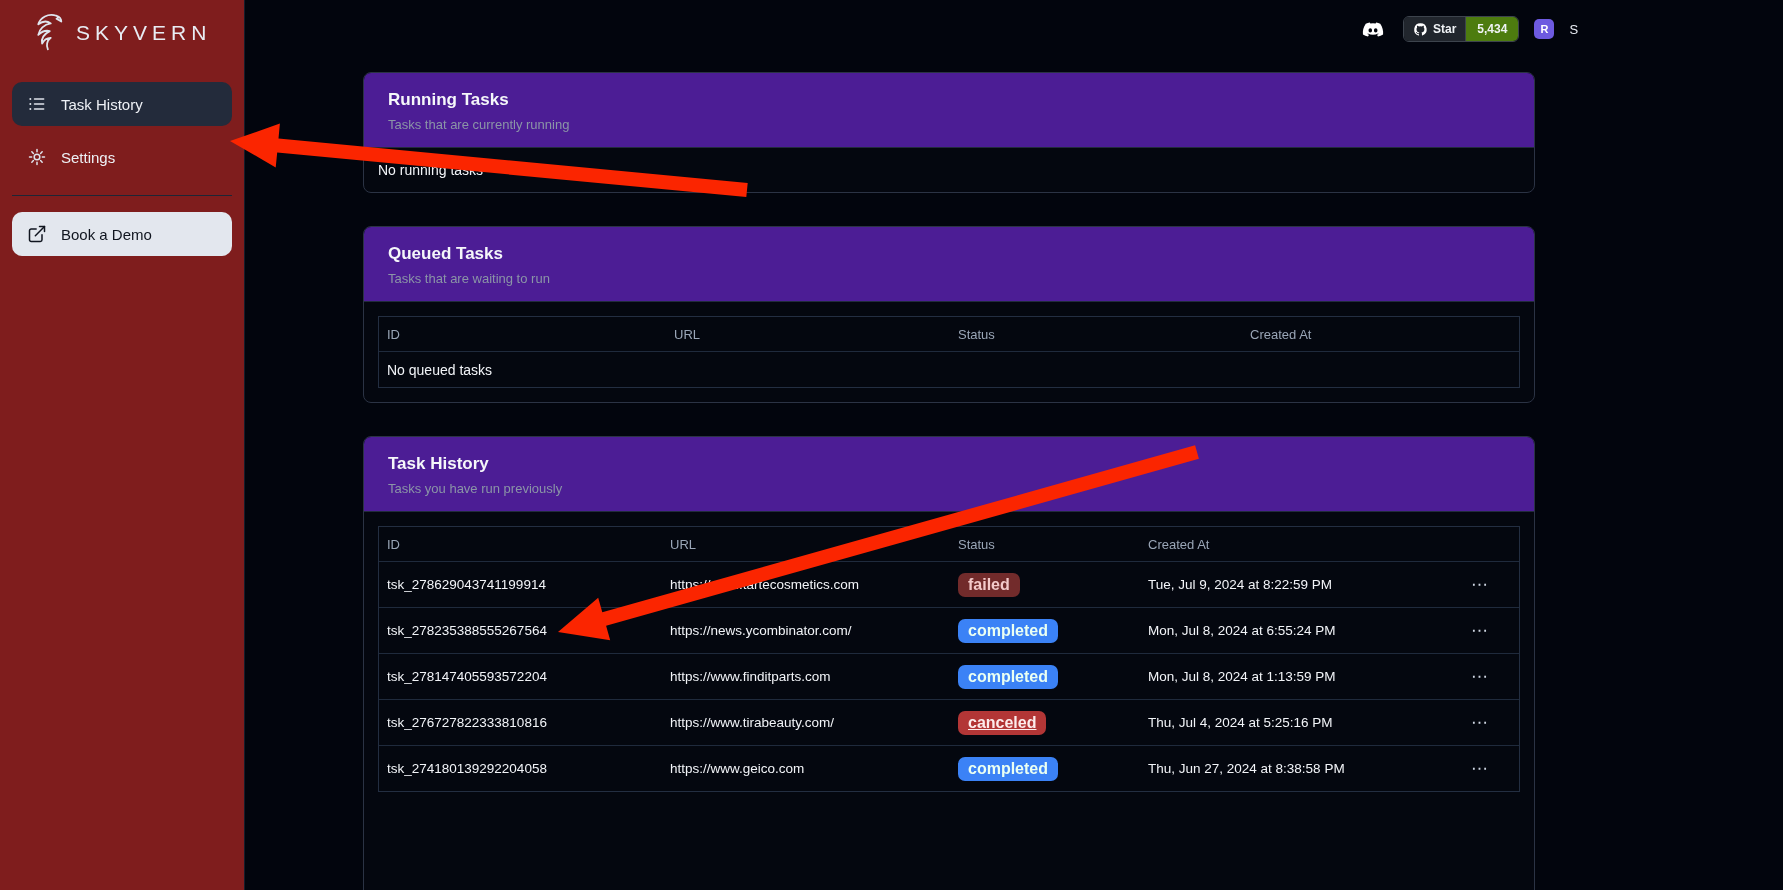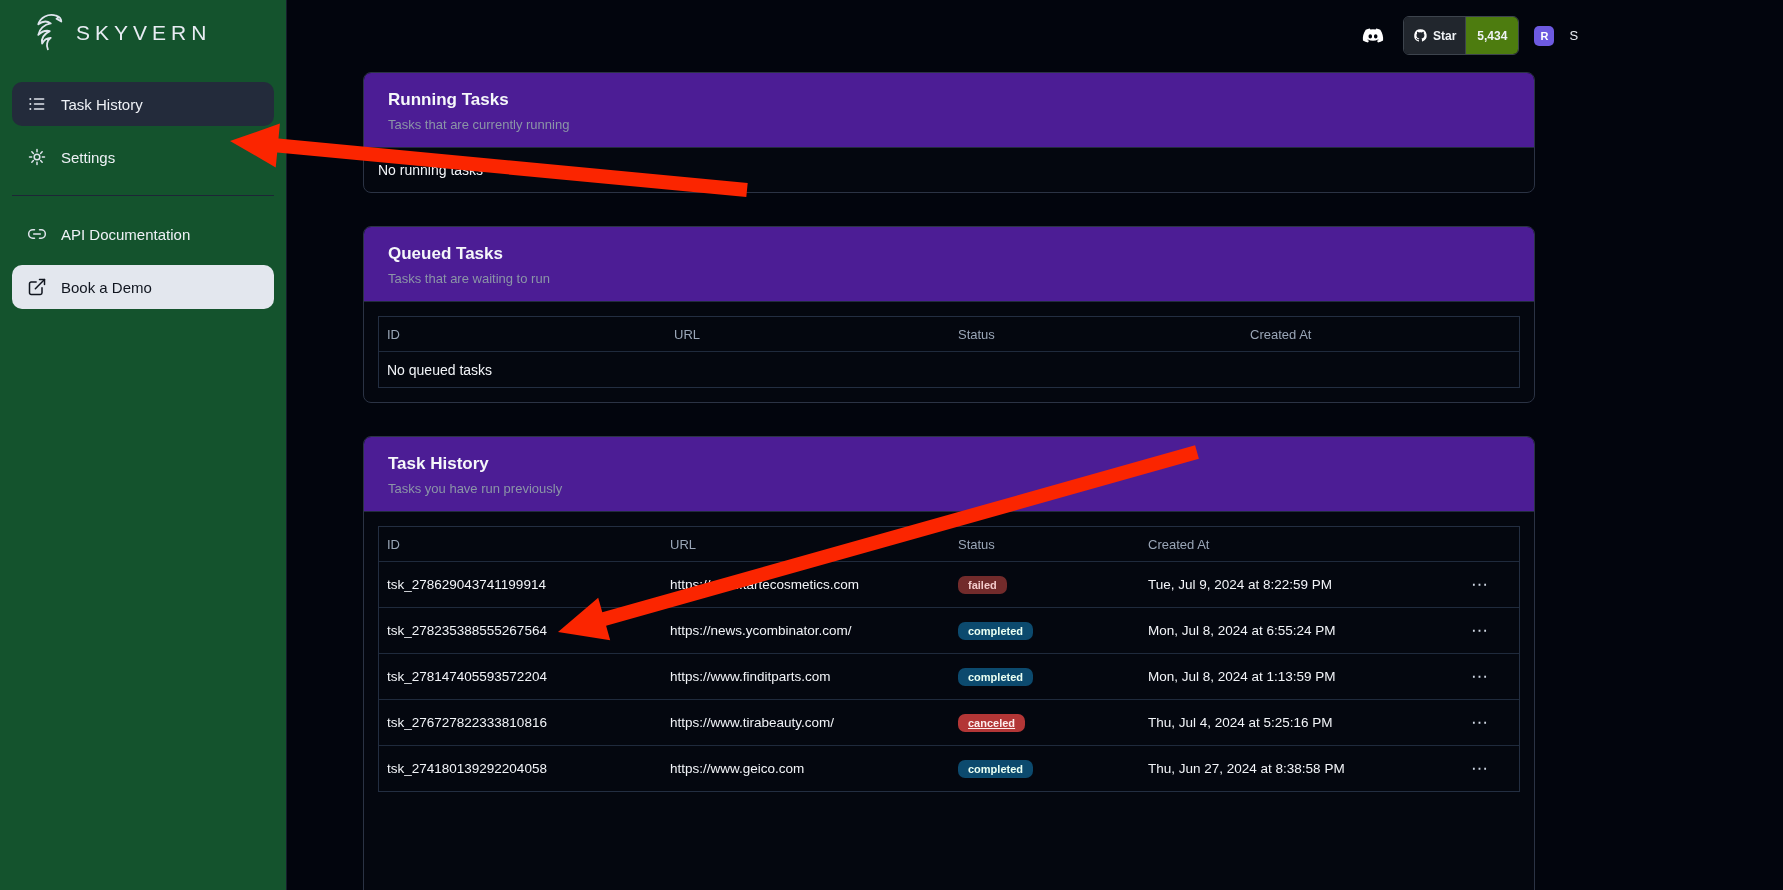--- a/index.html
+++ b/index.html
@@ -6,22 +6,22 @@
   html, body { width: 1783px; height: 890px; overflow: hidden; }
   body {
     background: #02050d;
     font-family: "Liberation Sans", "DejaVu Sans", sans-serif;
     color: #eef1f6;
     position: relative;
   }
 
   
   .sidebar {
-    position: absolute; left: 0; top: 0; bottom: 0; width: 287px;
-    background: #14532d; border-right: 1px solid #161d2b;
+    position: absolute; left: 0; top: 0; bottom: 0; width: 245px;
+    background: #7f1d1d; border-right: 1px solid #161d2b;
   }
   .logo { display: flex; align-items: center; gap: 8px; padding: 10px 16px 18px 22px; cursor: pointer; }
   .logo svg { width: 46px; height: 46px; }
   .brand-name { font-size: 21px; letter-spacing: 5px; color: #e8ecf3; font-weight: 400; }
   .nav { padding: 8px 0 0 0; }
   .nav-item {
     display: flex; align-items: center; gap: 14px;
     height: 44px; margin: 0 12px 9px 12px; padding: 0 15px;
     border-radius: 10px; cursor: pointer; color: #eef1f6; font-size: 15px;
   }
@@ -29,21 +29,21 @@
   .nav-item svg { width: 20px; height: 20px; stroke: #dfe4ec; fill: none; stroke-width: 1.8; stroke-linecap: round; stroke-linejoin: round; flex: 0 0 auto; }
   .nav-divider { border: none; border-top: 1px solid #1d2636; margin: 16px 12px; }
   .nav-item.demo { background: #e3e7ee; color: #10151f; }
   .nav-item.demo svg { stroke: #10151f; }
 
   
   .topbar { position: absolute; top: 16px; left: 1360px; display: flex; align-items: center; gap: 15px; z-index: 5; }
   .discord-btn { background: none; border: none; cursor: pointer; width: 28px; height: 24px; display: flex; align-items: center; }
   .discord-btn svg { width: 26px; height: 21px; }
   .gh-widget {
-    display: flex; align-items: stretch; height: 39px; border: 1px solid #3d444d;
+    display: flex; align-items: stretch; height: 26px; border: 1px solid #3d444d;
     border-radius: 6px; overflow: hidden; cursor: pointer; font-size: 12px; font-weight: 700;
   }
   .gh-left { display: flex; align-items: center; gap: 5px; background: #21262d; color: #f0f3f6; padding: 0 9px; }
   .gh-left svg { width: 15px; height: 15px; }
   .gh-count { display: flex; align-items: center; background: #4d7c0f; color: #f0f3f6; padding: 0 11px; border-left: 1px solid #3d444d; }
   .avatar {
     width: 20px; height: 20px; border-radius: 5px; background: #6d5ae0; color: #fff;
     font-size: 11px; font-weight: 700; display: flex; align-items: center; justify-content: center; cursor: pointer;
   }
   .user-label { font-size: 13px; color: #e8ecf3; }
@@ -66,22 +66,22 @@
     display: grid; align-items: center;
   }
   .qgrid { grid-template-columns: 295px 284px 292px 1fr; }
   .hgrid { grid-template-columns: 291px 288px 190px 1fr 56px; }
   .trow-head { height: 34px; color: #9aa6b7; font-size: 13px; }
   .trow { height: 46px; font-size: 13.5px; color: #f2f4f8; border-top: 1px solid #1f2a3c; cursor: pointer; }
   .cell { padding-left: 0; overflow: hidden; white-space: nowrap; text-overflow: ellipsis; }
   .cell:first-child { padding-left: 8px; }
   .empty-cell { height: 36px; display: flex; align-items: center; padding-left: 8px; font-size: 14px; color: #f2f4f8; border-top: 1px solid #1f2a3c; }
 
-  .badge { display: inline-block; padding: 3px 10px; border-radius: 7px; font-size: 11px; font-weight: 700; }
-  .badge-completed { background: #0c4a6e; color: #eafff2; }
+  .badge { display: inline-block; padding: 3px 10px; border-radius: 7px; font-size: 16px; font-weight: 700; }
+  .badge-completed { background: #3b82f6; color: #eafff2; }
   .badge-failed { background: #722b2b; color: #f3caca; }
   .badge-canceled { background: #b33636; color: #fdecec; text-decoration: underline; }
 
   .dots { background: none; border: none; color: #cfd6e2; font-size: 17px; cursor: pointer; padding: 4px 8px; line-height: 1; }
 
   
   .annotations { position: absolute; inset: 0; width: 1783px; height: 890px; pointer-events: none; z-index: 99; }
 </style>
 </head>
 <body>
@@ -109,27 +109,20 @@
     <div class="nav-item">
       <svg viewBox="0 0 24 24">
         <circle cx="12" cy="12" r="3.4"></circle>
         <path d="M12 3v2.6M12 18.4V21M3 12h2.6M18.4 12H21M5.8 5.8l1.9 1.9M16.3 16.3l1.9 1.9M18.2 5.8l-1.9 1.9M7.7 16.3l-1.9 1.9"></path>
       </svg>
       <span>Settings</span>
     </div>
 
     <hr class="nav-divider">
 
-    <div class="nav-item">
-      <svg viewBox="0 0 24 24">
-        <path d="M15 7h2a5 5 0 0 1 0 10h-2M9 7H7a5 5 0 0 0 0 10h2"></path>
-          <path d="M8 12h8"></path>
-      </svg>
-      <span>API Documentation</span>
-    </div>
     <div class="nav-item demo">
       <svg viewBox="0 0 24 24">
         <path d="M18 13v6a2 2 0 0 1-2 2H5a2 2 0 0 1-2-2V8a2 2 0 0 1 2-2h6"></path>
         <path d="M15 3h6v6"></path>
           <path d="M10 14L21 3"></path>
       </svg>
       <span>Book a Demo</span>
     </div>
   </nav>
 </aside>

